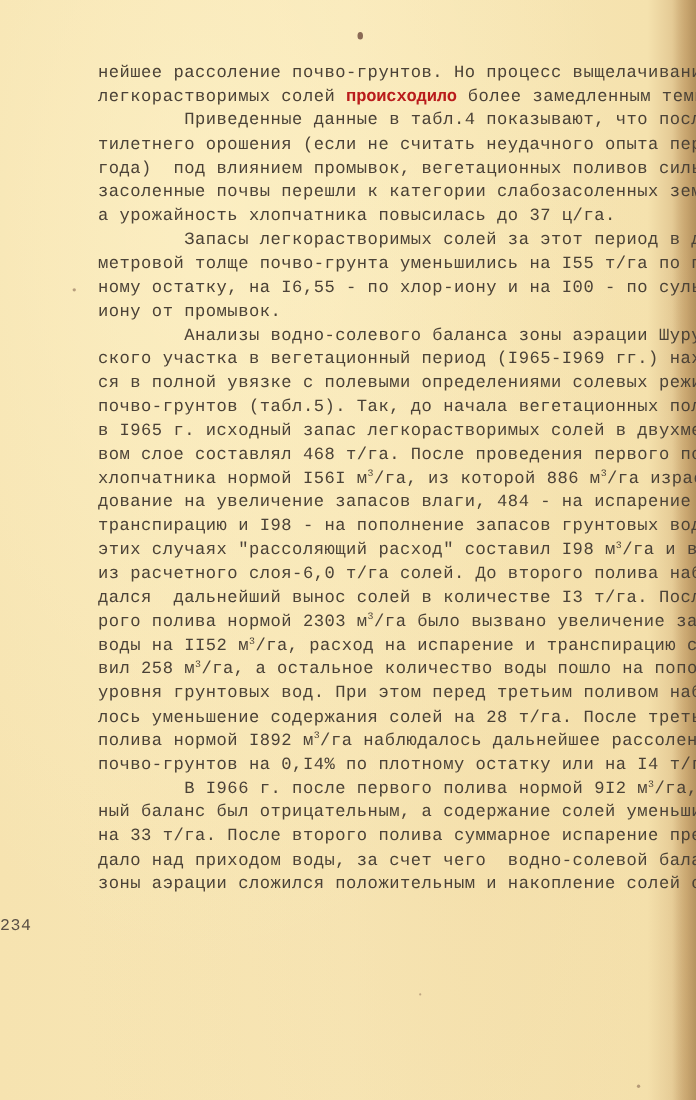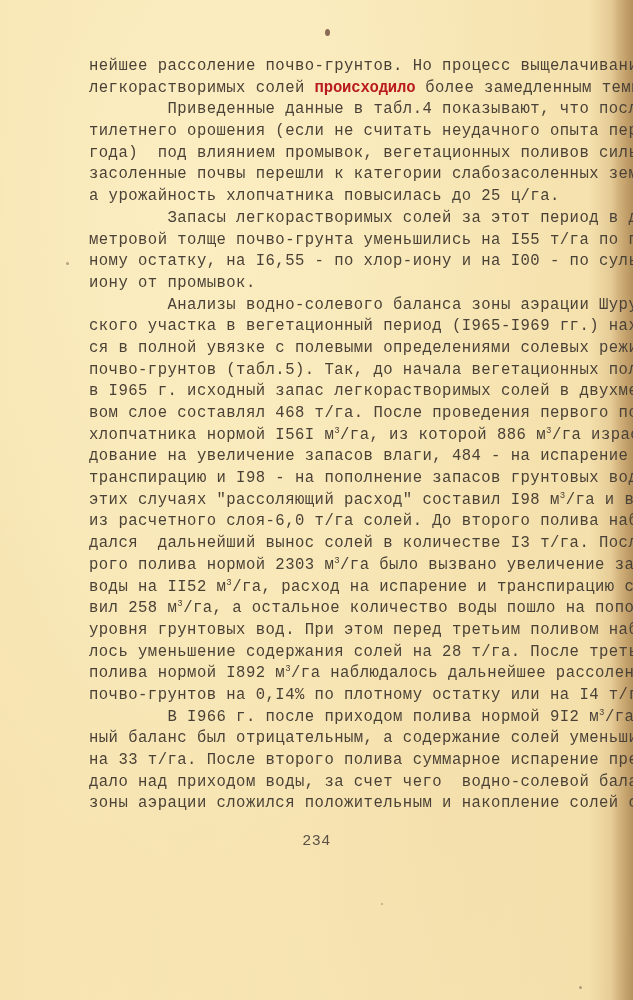--- a/index.html
+++ b/index.html
@@ -57,21 +57,21 @@
     sup {
       font-size: 9px;
       line-height: 0;
       vertical-align: 6px;
     }
     .page-number {
       position: absolute;
       left: 0;
       width: 633px;
       top: 833px;
-      text-align: center;
+      text-align: left;
       font-size: 15px;
       color: #5a5045;
       letter-spacing: 0.5px;
     }
   </style>
 </head>
 <body>
 
 <div class="page">
   <div class="binding-edge"></div>
@@ -81,21 +81,21 @@
   <div class="speck" style="left:579px;top:986px;width:3px;height:3px;opacity:.6;"></div>
   <div class="speck" style="left:381px;top:903px;width:2px;height:2px;opacity:.5;"></div>
 
   <div class="text-block">
     <div class="line">нейшее рассоление почво-грунтов. Но процесс выщелачивания</div>
     <div class="line"><span>легкорастворимых солей </span><span class="bold">происходило</span><span> более замедленным темпом,</span></div>
     <div class="line">        Приведенные данные в табл.4 показывают, что после пя-</div>
     <div class="line">тилетнего орошения (если не считать неудачного опыта первого</div>
     <div class="line">года)  под влиянием промывок, вегетационных поливов сильно-</div>
     <div class="line">засоленные почвы перешли к категории слабозасоленных земель,</div>
-    <div class="line">а урожайность хлопчатника повысилась до 25 ц/га.</div>
+    <div class="line">а урожайность хлопчатника повысилась до 37 ц/га.</div>
     <div class="line">        Запасы легкорастворимых солей за этот период в двух-</div>
     <div class="line">метровой толще почво-грунта уменьшились на I55 т/га по плот-</div>
     <div class="line">ному остатку, на I6,55 - по хлор-иону и на I00 - по сульфат-</div>
     <div class="line">иону от промывок.</div>
     <div class="line">        Анализы водно-солевого баланса зоны аэрации Шурузяк-</div>
     <div class="line">ского участка в вегетационный период (I965-I969 гг.) находят-</div>
     <div class="line">ся в полной увязке с полевыми определениями солевых режимов</div>
     <div class="line">почво-грунтов (табл.5). Так, до начала вегетационных поливов</div>
     <div class="line">в I965 г. исходный запас легкорастворимых солей в двухметро-</div>
     <div class="line">вом слое составлял 468 т/га. После проведения первого полива</div>
@@ -105,21 +105,21 @@
     <div class="line"><span>этих случаях "рассоляющий расход" составил I98 м</span><sup>3</sup><span>/га и вынос</span></div>
     <div class="line">из расчетного слоя-6,0 т/га солей. До второго полива наблю-</div>
     <div class="line">дался  дальнейший вынос солей в количестве I3 т/га. После вто-</div>
     <div class="line"><span>рого полива нормой 2303 м</span><sup>3</sup><span>/га было вызвано увеличение запаса</span></div>
     <div class="line"><span>воды на II52 м</span><sup>3</sup><span>/га, расход на испарение и транспирацию соста-</span></div>
     <div class="line"><span>вил 258 м</span><sup>3</sup><span>/га, а остальное количество воды пошло на пополнение</span></div>
     <div class="line">уровня грунтовых вод. При этом перед третьим поливом наблюда-</div>
     <div class="line">лось уменьшение содержания солей на 28 т/га. После третьего</div>
     <div class="line"><span>полива нормой I892 м</span><sup>3</sup><span>/га наблюдалось дальнейшее рассоление</span></div>
     <div class="line">почво-грунтов на 0,I4% по плотному остатку или на I4 т/га.</div>
-    <div class="line"><span>        В I966 г. после приходом полива нормой 9I2 м</span><sup>3</sup><span>/га, вод-</span></div>
+    <div class="line"><span>        В I966 г. после первого полива нормой 9I2 м</span><sup>3</sup><span>/га, вод-</span></div>
     <div class="line">ный баланс был отрицательным, а содержание солей уменьшилось</div>
     <div class="line">на 33 т/га. После второго полива суммарное испарение преобла-</div>
     <div class="line">дало над приходом воды, за счет чего  водно-солевой баланс</div>
     <div class="line">зоны аэрации сложился положительным и накопление солей состав-</div>
   </div>
 
   <div class="page-number">234</div>
 </div>
 
 </body></html>

